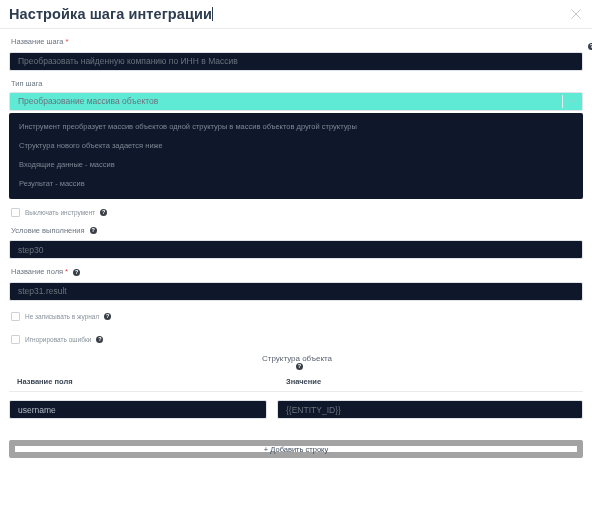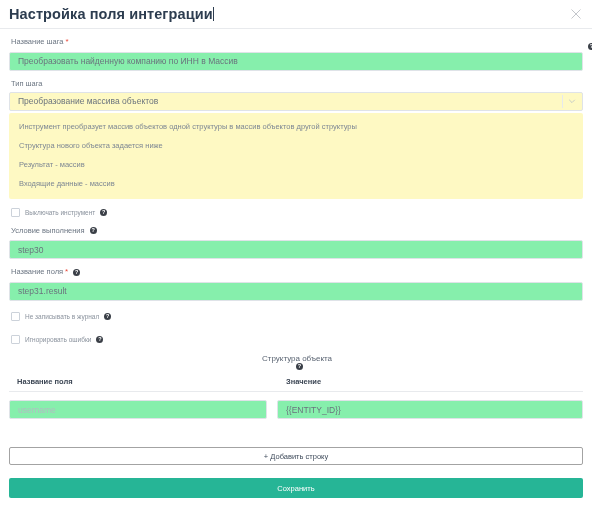--- a/index.html
+++ b/index.html
@@ -98,41 +98,41 @@
     top: 6px;
   }
 
   
   .text-input {
     width: 100%;
     height: 19px;
     box-sizing: border-box;
     border: 1px solid #dfe3e8;
     border-radius: 2px;
-    background: #86efac;
+    background: #0f172a;
     font-family: "Liberation Sans", sans-serif;
     font-size: 8.5px;
     color: #6a737d;
     padding: 0 8px;
     outline: none;
   }
   .text-input::placeholder { color: #b3bac3; }
 
   .select-wrap {
     position: relative;
     width: 100%;
     height: 19px;
   }
   .select-box {
     width: 100%;
     height: 19px;
     box-sizing: border-box;
     border: 1px solid #dfe3e8;
     border-radius: 2px;
-    background: #fef9c3;
+    background: #5eead4;
     font-size: 8.5px;
     color: #6a737d;
     padding: 0 30px 0 8px;
     display: flex;
     align-items: center;
     cursor: pointer;
   }
   .select-sep {
     position: absolute;
     right: 20px;
@@ -148,21 +148,21 @@
     bottom: 0;
     width: 11px;
     display: flex;
     align-items: center;
     justify-content: center;
     cursor: pointer;
   }
 
   
   .desc-panel {
-    background: #fef9c3;
+    background: #0f172a;
     border-radius: 2px;
     padding: 9px 0 10px 0;
     margin-top: 2px;
   }
   .desc-line {
     font-size: 7.5px;
     color: #7d8793;
     padding: 0 10px;
     margin-bottom: 9px;
     line-height: 10px;
@@ -222,28 +222,28 @@
     align-items: center;
   }
   .cell-a { width: 268px; padding-right: 10px; box-sizing: border-box; }
   .cell-b { flex: 1; box-sizing: border-box; }
 
   
   .add-row-btn {
     width: 100%;
     height: 18px;
     box-sizing: border-box;
-    border: 1px solid #a3a3a3;
+    border: 6px solid #a3a3a3;
     border-radius: 2px;
     background: #ffffff;
     color: #3f4b5b;
     font-family: "Liberation Sans", sans-serif;
     font-size: 7.5px;
     cursor: pointer;
-    margin-top: 28px;
+    margin-top: 21px;
     display: flex;
     align-items: center;
     justify-content: center;
   }
   .save-btn {
     width: 100%;
     height: 20px;
     box-sizing: border-box;
     border: none;
     border-radius: 2px;
@@ -255,21 +255,21 @@
     margin-top: 13px;
     display: flex;
     align-items: center;
     justify-content: center;
   }
 </style>
 </head>
 <body>
 
 <div class="modal-header">
-  <span class="modal-title"><span>Настройка поля интеграции</span><span class="caret"></span></span>
+  <span class="modal-title"><span>Настройка шага интеграции</span><span class="caret"></span></span>
   <span class="close-btn">
     <svg viewBox="0 0 16 16" width="16" height="16" aria-hidden="true">
       <path d="M3.5 3.5 L12.5 12.5 M12.5 3.5 L3.5 12.5" stroke="#7c838d" stroke-width="1" fill="none"></path>
     </svg>
   </span>
 </div>
 
 <div class="modal-body">
 
   
@@ -293,22 +293,22 @@
       <svg viewBox="0 0 10 10" width="8" height="8" aria-hidden="true">
         <path d="M1.5 3.5 L5 7 L8.5 3.5" stroke="#b9c0c8" stroke-width="1" fill="none"></path>
       </svg>
     </span>
   </div>
 
   
   <div class="desc-panel">
     <div class="desc-line">Инструмент преобразует массив объектов одной структуры в массив объектов другой структуры</div>
     <div class="desc-line">Структура нового объекта задается ниже</div>
+    <div class="desc-line">Входящие данные - массив</div>
     <div class="desc-line">Результат - массив</div>
-    <div class="desc-line">Входящие данные - массив</div>
   </div>
 
   
   <div class="check-row">
     <span class="checkbox"></span>
     <span class="check-label">Выключать инструмент</span>
     <span class="help-icon">?</span>
   </div>
 
   
@@ -355,15 +355,14 @@
     <div class="cell-a">
       <input class="text-input" type="text" placeholder="username" value="" style="">
     </div>
     <div class="cell-b">
       <input class="text-input" type="text" value="{{ENTITY_ID}}" placeholder="Значение" style="">
     </div>
   </div>
 
   <button class="add-row-btn">+ Добавить строку</button>
 
-  <button class="save-btn">Сохранить</button>
 
 </div>
 
 </body></html>

